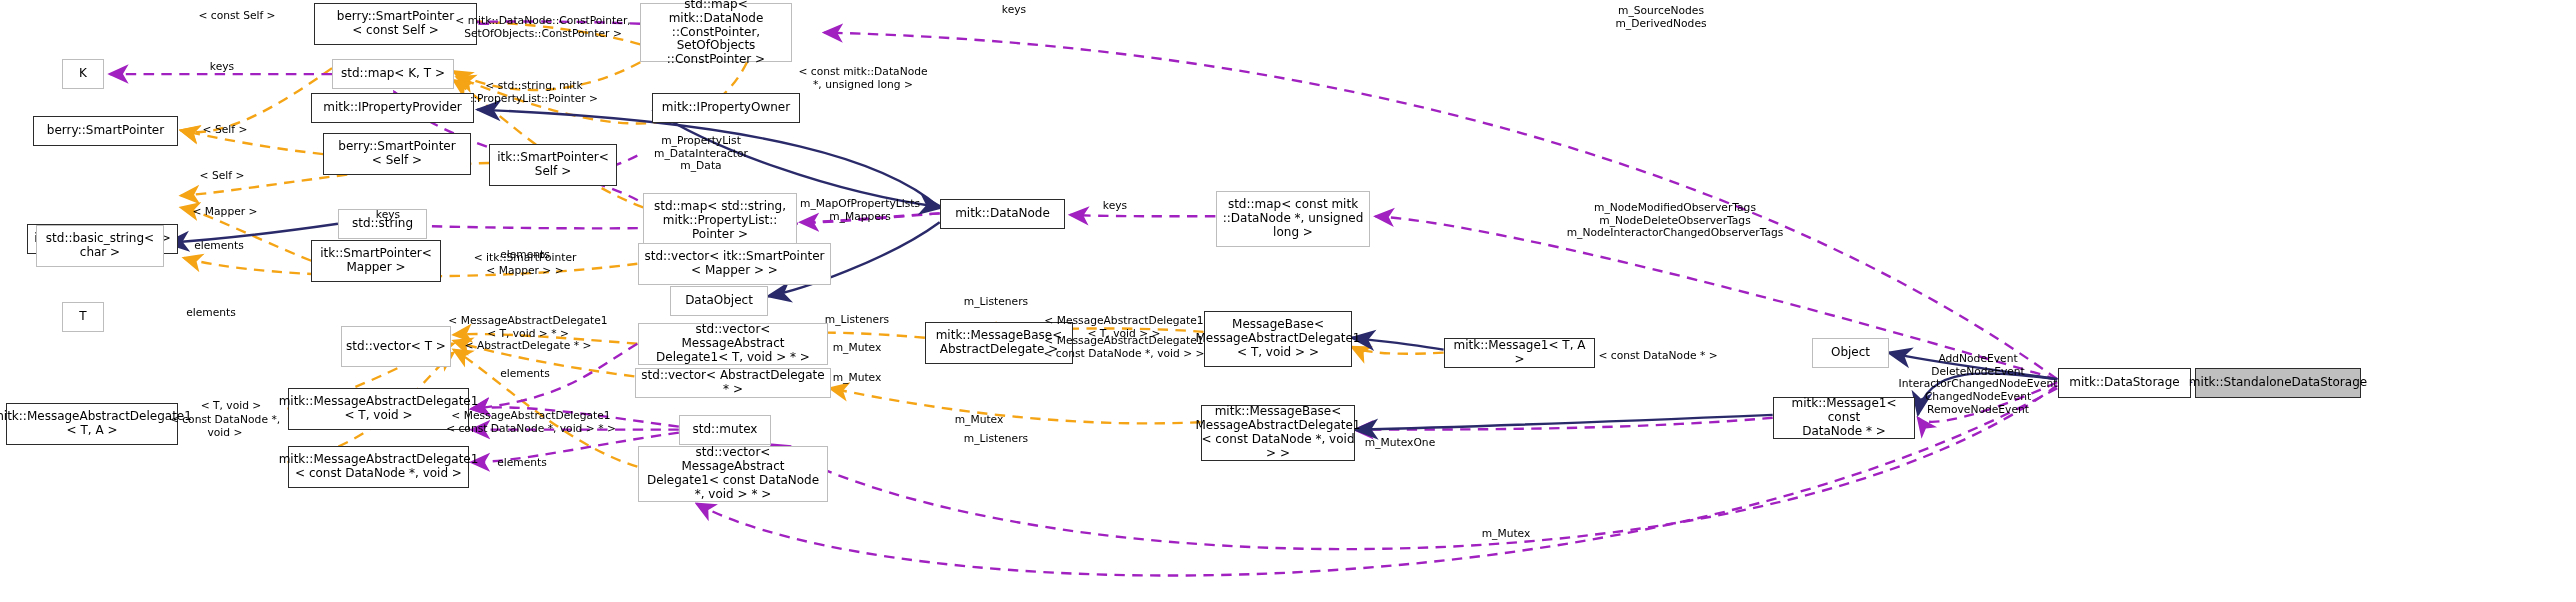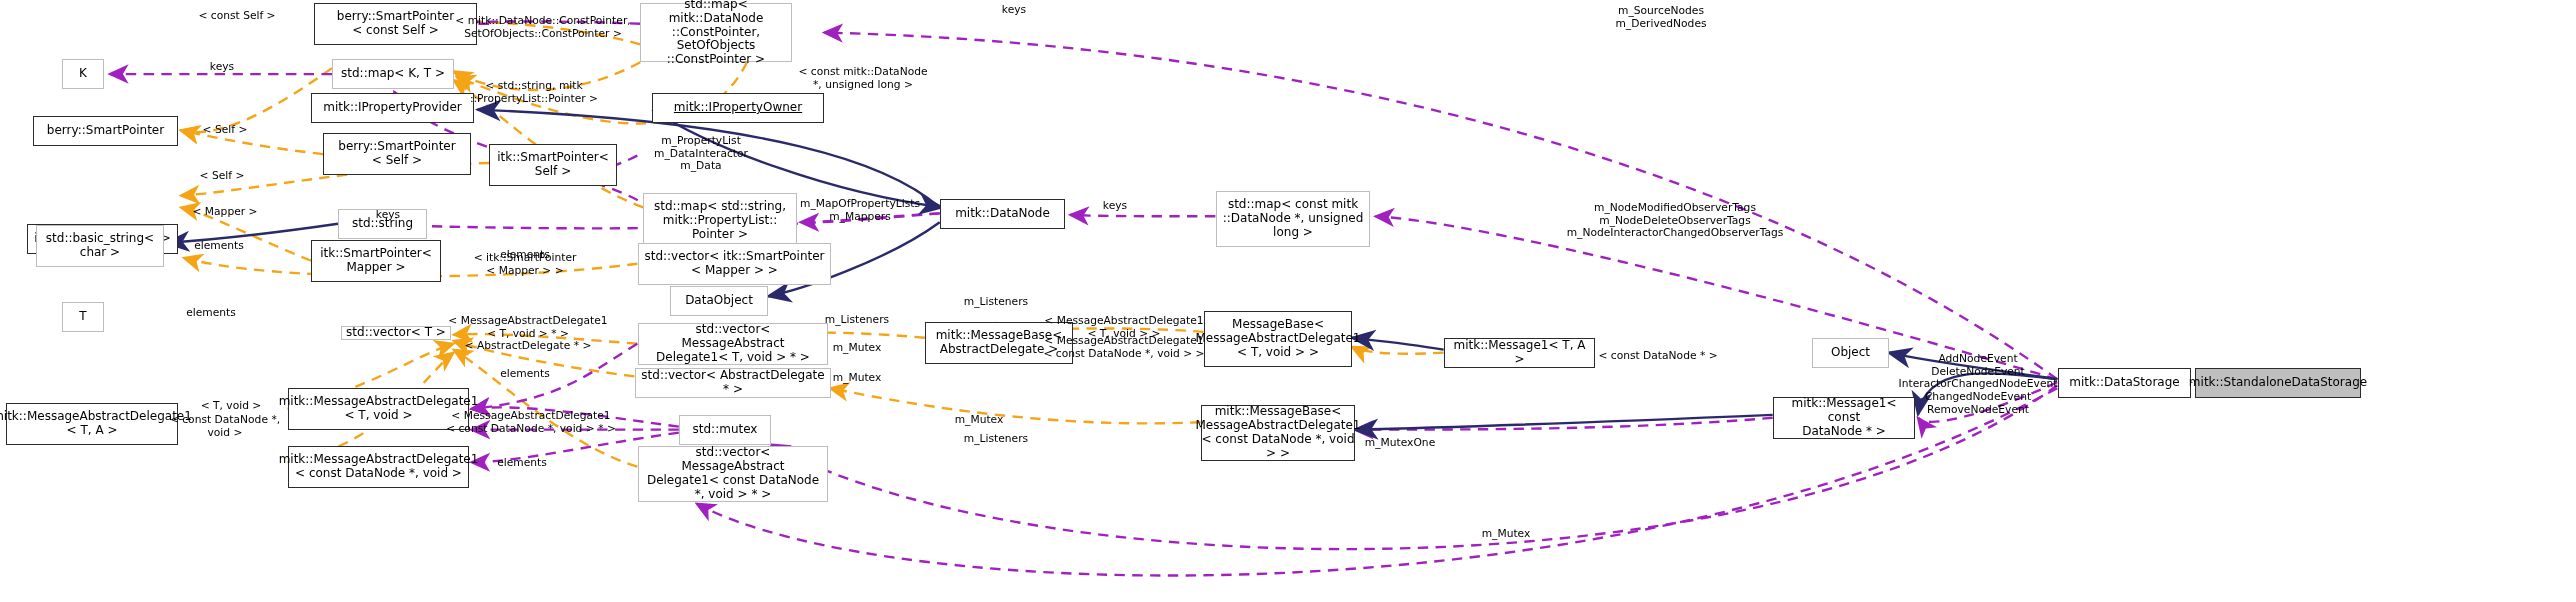--- a/index.html
+++ b/index.html
@@ -115,21 +115,21 @@
 
   <div id="nodes-layer">
       <div class="node n-solid" style="left: 314px; top: 3px; width: 163px; height: 42px;">berry::SmartPointer
 &lt; const Self &gt;</div>
       <div class="node n-light" style="left: 640px; top: 3px; width: 152px; height: 59px;">std::map&lt; mitk::DataNode
 ::ConstPointer, SetOfObjects
 ::ConstPointer &gt;</div>
       <div class="node n-light" style="left: 62px; top: 59px; width: 42px; height: 30px;">K</div>
       <div class="node n-light" style="left: 332px; top: 59px; width: 122px; height: 30px;">std::map&lt; K, T &gt;</div>
       <div class="node n-solid" style="left: 311px; top: 93px; width: 163px; height: 30px;">mitk::IPropertyProvider</div>
-      <div class="node n-solid" style="left: 652px; top: 93px; width: 172px; height: 30px; text-decoration: underline;">mitk::IPropertyOwner</div>
+      <div class="node n-solid" style="left: 652px; top: 93px; width: 148px; height: 30px;">mitk::IPropertyOwner</div>
       <div class="node n-solid" style="left: 33px; top: 116px; width: 145px; height: 30px;">berry::SmartPointer</div>
       <div class="node n-solid" style="left: 323px; top: 133px; width: 148px; height: 42px;">berry::SmartPointer
 &lt; Self &gt;</div>
       <div class="node n-solid" style="left: 489px; top: 144px; width: 128px; height: 42px;">itk::SmartPointer&lt;
 Self &gt;</div>
       <div class="node n-solid" style="left: 27px; top: 184px; width: 151px; height: 30px; margin-top: 40px;">itk::SmartPointer&lt; T &gt;</div>
       <div class="node n-light" style="left: 643px; top: 193px; width: 154px; height: 56px;">std::map&lt; std::string,
 mitk::PropertyList::
 Pointer &gt;</div>
       <div class="node n-solid" style="left: 940px; top: 199px; width: 125px; height: 30px;">mitk::DataNode</div>
@@ -145,21 +145,21 @@
 &lt; Mapper &gt; &gt;</div>
       <div class="node n-light" style="left: 670px; top: 286px; width: 98px; height: 30px;">DataObject</div>
       <div class="node n-light" style="left: 62px; top: 302px; width: 42px; height: 30px;">T</div>
       <div class="node n-solid" style="left: 925px; top: 322px; width: 148px; height: 42px;">mitk::MessageBase&lt;
 AbstractDelegate &gt;</div>
       <div class="node n-solid" style="left: 1204px; top: 311px; width: 148px; height: 56px;">MessageBase&lt;
 MessageAbstractDelegate1
 &lt; T, void &gt; &gt;</div>
       <div class="node n-solid" style="left: 1444px; top: 338px; width: 151px; height: 30px;">mitk::Message1&lt; T, A &gt;</div>
       <div class="node n-light" style="left: 1812px; top: 338px; width: 77px; height: 30px;">Object</div>
-      <div class="node n-light" style="left: 341px; top: 326px; width: 110px; height: 14px;">std::vector&lt; T &gt;</div>
+      <div class="node n-light" style="left: 341px; top: 326px; width: 110px; height: 41px;">std::vector&lt; T &gt;</div>
       <div class="node n-light" style="left: 638px; top: 323px; width: 190px; height: 42px;">std::vector&lt; MessageAbstract
 Delegate1&lt; T, void &gt; * &gt;</div>
       <div class="node n-solid" style="left: 2058px; top: 368px; width: 133px; height: 30px;">mitk::DataStorage</div>
       <div class="node n-focus" style="left: 2171px; top: 368px; width: 166px; height: 30px;">mitk::StandaloneDataStorage</div>
       <div class="node n-light" style="left: 635px; top: 368px; width: 196px; height: 30px;">std::vector&lt; AbstractDelegate * &gt;</div>
       <div class="node n-solid" style="left: 6px; top: 403px; width: 172px; height: 42px;">mitk::MessageAbstractDelegate1
 &lt; T, A &gt;</div>
       <div class="node n-solid" style="left: 288px; top: 388px; width: 181px; height: 42px;">mitk::MessageAbstractDelegate1
 &lt; T, void &gt;</div>
       <div class="node n-light" style="left: 679px; top: 415px; width: 92px; height: 30px;">std::mutex</div>

